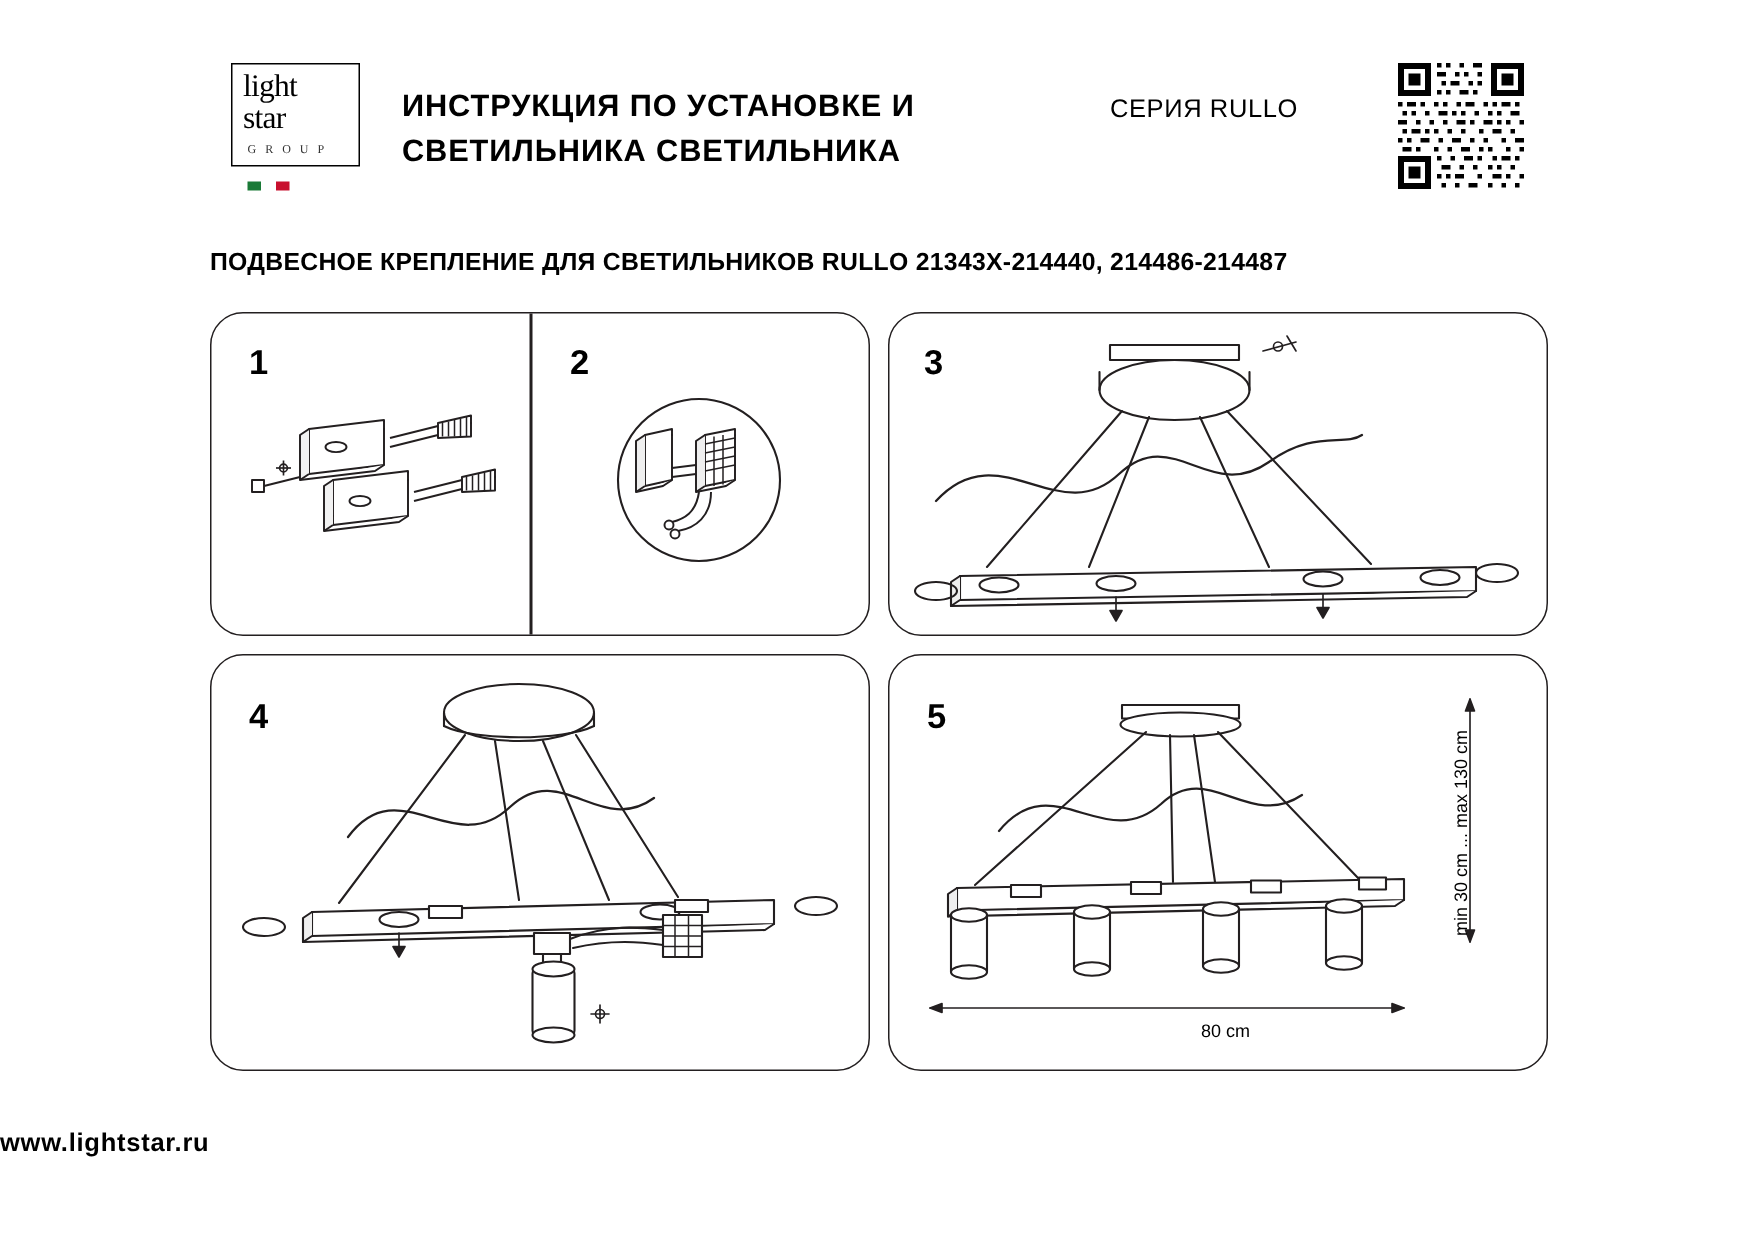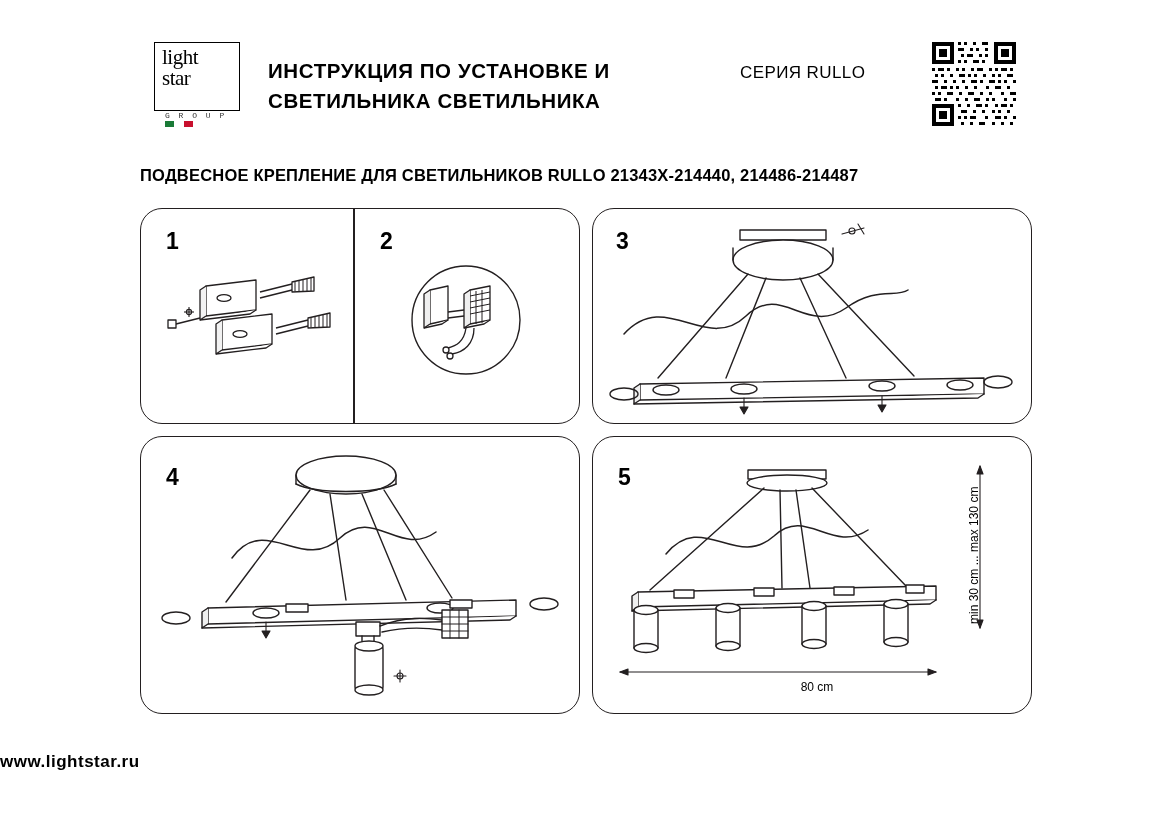--- a/index.html
+++ b/index.html
@@ -47,22 +47,22 @@
     font-family: "Liberation Serif", serif;
     font-size: 21px;
     line-height: 21px;
     font-weight: normal;
     letter-spacing: -0.5px;
   }
   .logo-text .l2 { display:block; }
   .logo-group {
     position: absolute;
     left: 10px;
-    top: 68px;
-    font-family: Liberation Mono, monospace;
+    top: 52px;
+    font-family: Liberation Serif, serif;
     font-size: 8px;
     letter-spacing: 2px;
     color: #333;
   }
   .logo-flag {
     position: absolute;
     left: 10px;
     top: 78px;
     width: 28px;
     height: 6px;

